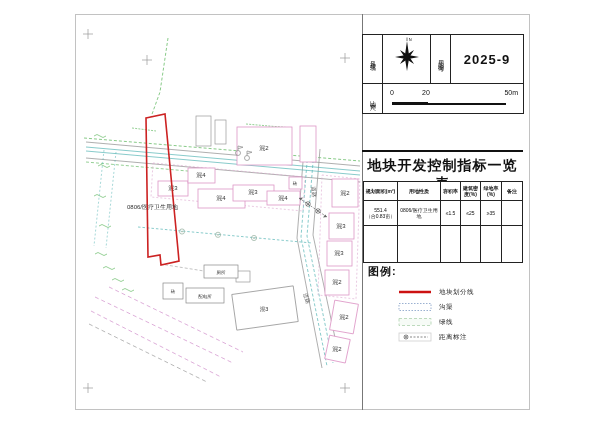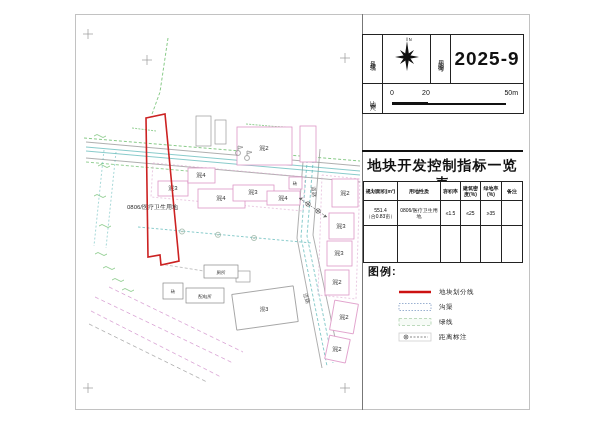--- a/index.html
+++ b/index.html
@@ -7,21 +7,21 @@
   #sheet{position:relative;width:600px;height:424px;background:#fff;}
   #frame{position:absolute;left:75px;top:14px;width:455px;height:396px;border:1px solid #c2c2c2;box-sizing:border-box;}
   #panel-divider{position:absolute;left:362px;top:14px;width:1px;height:396px;background:#777;}
   #map-svg{position:absolute;left:0;top:0;}
 
   
   table.tb{border-collapse:collapse;table-layout:fixed;background:#fff;}
   table.tb td{border:1px solid #222;padding:0;vertical-align:middle;text-align:center;overflow:hidden;}
   #info-table{position:absolute;left:362px;top:34px;width:161px;border:1.5px solid #111;}
   .vlabel{writing-mode:vertical-rl;text-orientation:upright;font-size:6px;letter-spacing:2px;color:#111;margin:0 auto;}
-  #plot-no{font-size:19px;font-weight:600;letter-spacing:1px;color:#111;text-align:right;}
+  #plot-no{font-size:13px;font-weight:600;letter-spacing:1px;color:#111;text-align:right;}
   .scale-cell{position:relative;height:29px;}
   .scale-num{position:absolute;top:5px;font-size:7px;color:#111;}
   .bar-seg{position:absolute;background:#111;}
 
   #thick-rule{position:absolute;left:362px;top:150px;width:161px;height:2px;background:#111;}
   #table-title{position:absolute;left:362px;top:157px;width:161px;text-align:center;
     font-size:14px;font-weight:700;letter-spacing:1px;color:#111;}
 
   #ind-table{position:absolute;left:363px;top:181px;width:159px;border:1.5px solid #222;}
   #ind-table td{font-size:5px;line-height:1.2;color:#111;}

